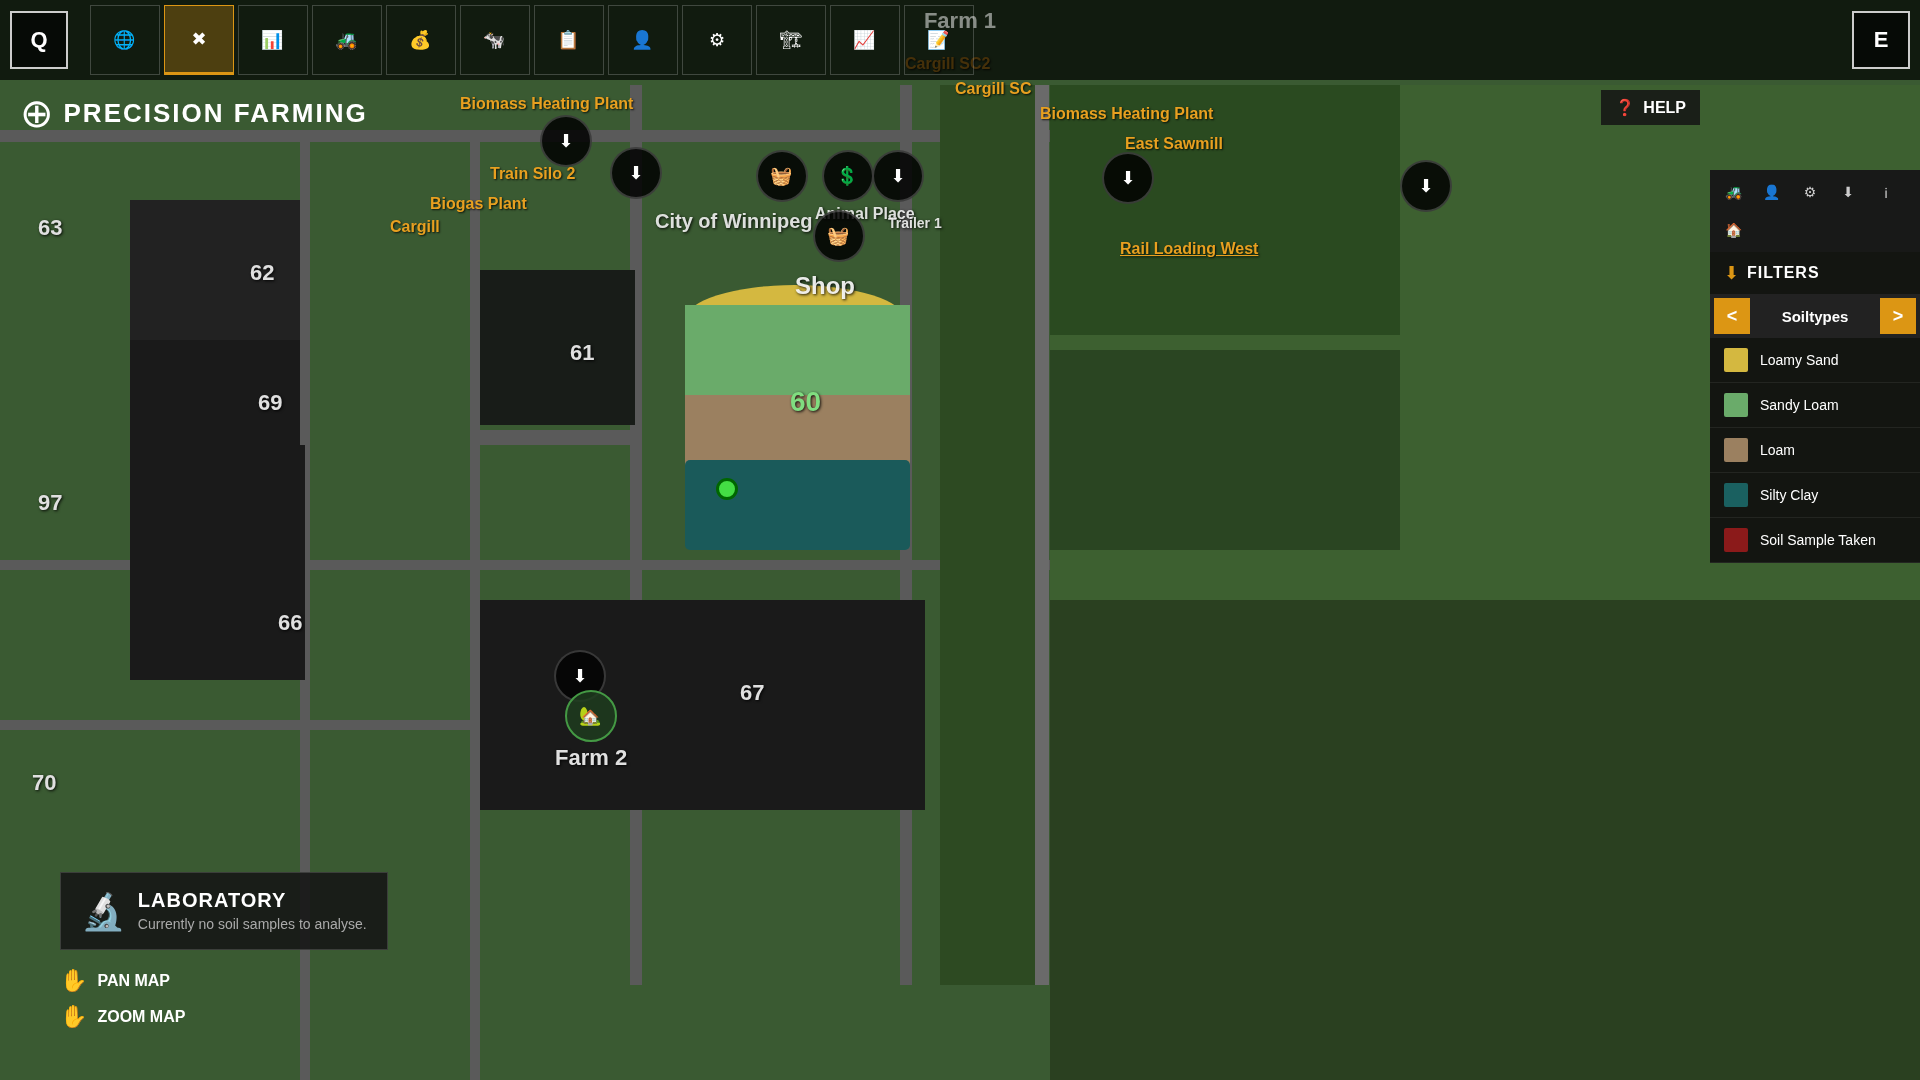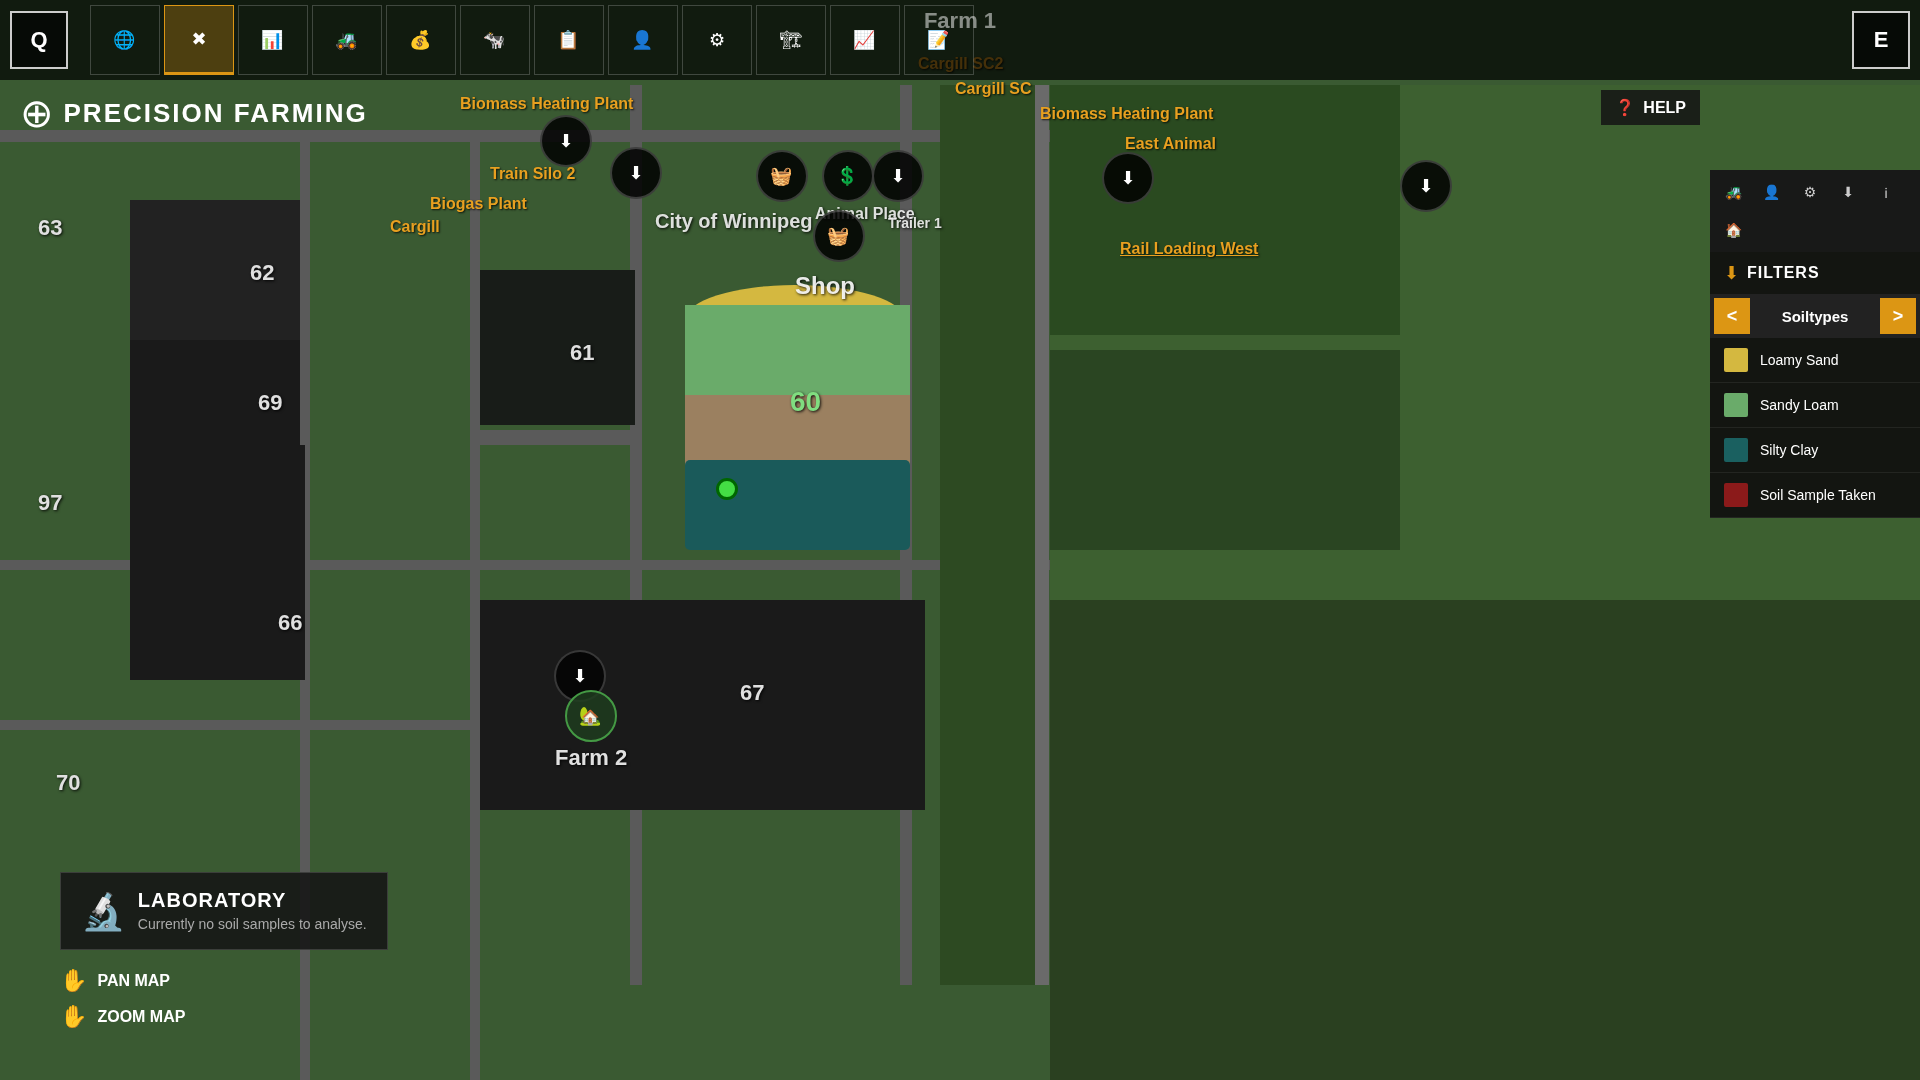--- a/index.html
+++ b/index.html
@@ -395,38 +395,38 @@
   <div id="precision-farming">
     <div class="icon">⊕</div>
     <div class="label">PRECISION FARMING</div>
   </div>
 
   <div class="map-label" style="left:460px;top:95px;">Biomass Heating Plant</div>
   <div class="map-label" style="left:1040px;top:105px;">Biomass Heating Plant</div>
   <div class="map-label" style="left:490px;top:165px;">Train Silo 2</div>
   <div class="map-label" style="left:430px;top:195px;">Biogas Plant</div>
   <div class="map-label" style="left:390px;top:218px;">Cargill</div>
-  <div class="map-label" style="left:905px;top:55px;margin-left:13px;">Cargill SC2</div>
+  <div class="map-label" style="left:905px;top:55px;">Cargill SC2</div>
   <div class="map-label" style="left:955px;top:80px;">Cargill SC</div>
-  <div class="map-label" style="left:1125px;top:135px;">East Animal</div>
+  <div class="map-label" style="left:1125px;top:135px;">East Sawmill</div>
   <div class="map-label" style="left:1120px;top:240px;text-decoration:underline;">Rail Loading West</div>
   <div class="city-label" style="left:655px;top:210px;">City of Winnipeg</div>
   <div class="city-label" style="left:815px;top:205px;font-size:16px;">Animal Place</div>
   <div class="city-label" style="left:888px;top:215px;font-size:14px;">Trailer 1</div>
   <div class="shop-label" style="left:795px;top:272px;">Shop</div>
 
   <div class="field-num" style="left:38px;top:215px;">63</div>
   <div class="field-num" style="left:250px;top:260px;">62</div>
   <div class="field-num" style="left:570px;top:340px;">61</div>
   <div class="field-num field-num-green" style="left:790px;top:386px;">60</div>
   <div class="field-num" style="left:258px;top:390px;">69</div>
   <div class="field-num" style="left:38px;top:490px;">97</div>
   <div class="field-num" style="left:278px;top:610px;">66</div>
   <div class="field-num" style="left:740px;top:680px;">67</div>
-  <div class="field-num" style="left:32px;top:770px;margin-left:24px;">70</div>
+  <div class="field-num" style="left:32px;top:770px;">70</div>
   <div class="field-num" style="left:555px;top:745px;">Farm 2</div>
 
   <div class="map-icon-btn" style="left:540px;top:115px;">⬇</div>
   <div class="map-icon-btn" style="left:610px;top:147px;">⬇</div>
   <div class="map-icon-btn" style="left:756px;top:150px;">🧺</div>
   <div class="map-icon-btn" style="left:822px;top:150px;">💲</div>
   <div class="map-icon-btn" style="left:872px;top:150px;">⬇</div>
   <div class="map-icon-btn" style="left:813px;top:210px;">🧺</div>
   <div class="map-icon-btn" style="left:1102px;top:152px;">⬇</div>
   <div class="map-icon-btn" style="left:1400px;top:160px;">⬇</div>
@@ -508,20 +508,24 @@
 
   <div class="soil-item">
     <div class="soil-swatch" style="background:#d4b840;"></div>
     <span class="soil-name">Loamy Sand</span>
   </div>
   <div class="soil-item">
     <div class="soil-swatch" style="background:#6aab6a;"></div>
     <span class="soil-name">Sandy Loam</span>
   </div>
   <div class="soil-item">
+    <div class="soil-swatch" style="background:#9b8060;"></div>
+    <span class="soil-name">Loam</span>
+  </div>
+  <div class="soil-item">
     <div class="soil-swatch" style="background:#1a6060;"></div>
     <span class="soil-name">Silty Clay</span>
   </div>
   <div class="soil-item">
     <div class="soil-swatch" style="background:#8b1a1a;"></div>
     <span class="soil-name">Soil Sample Taken</span>
   </div>
 
 </div>
 

